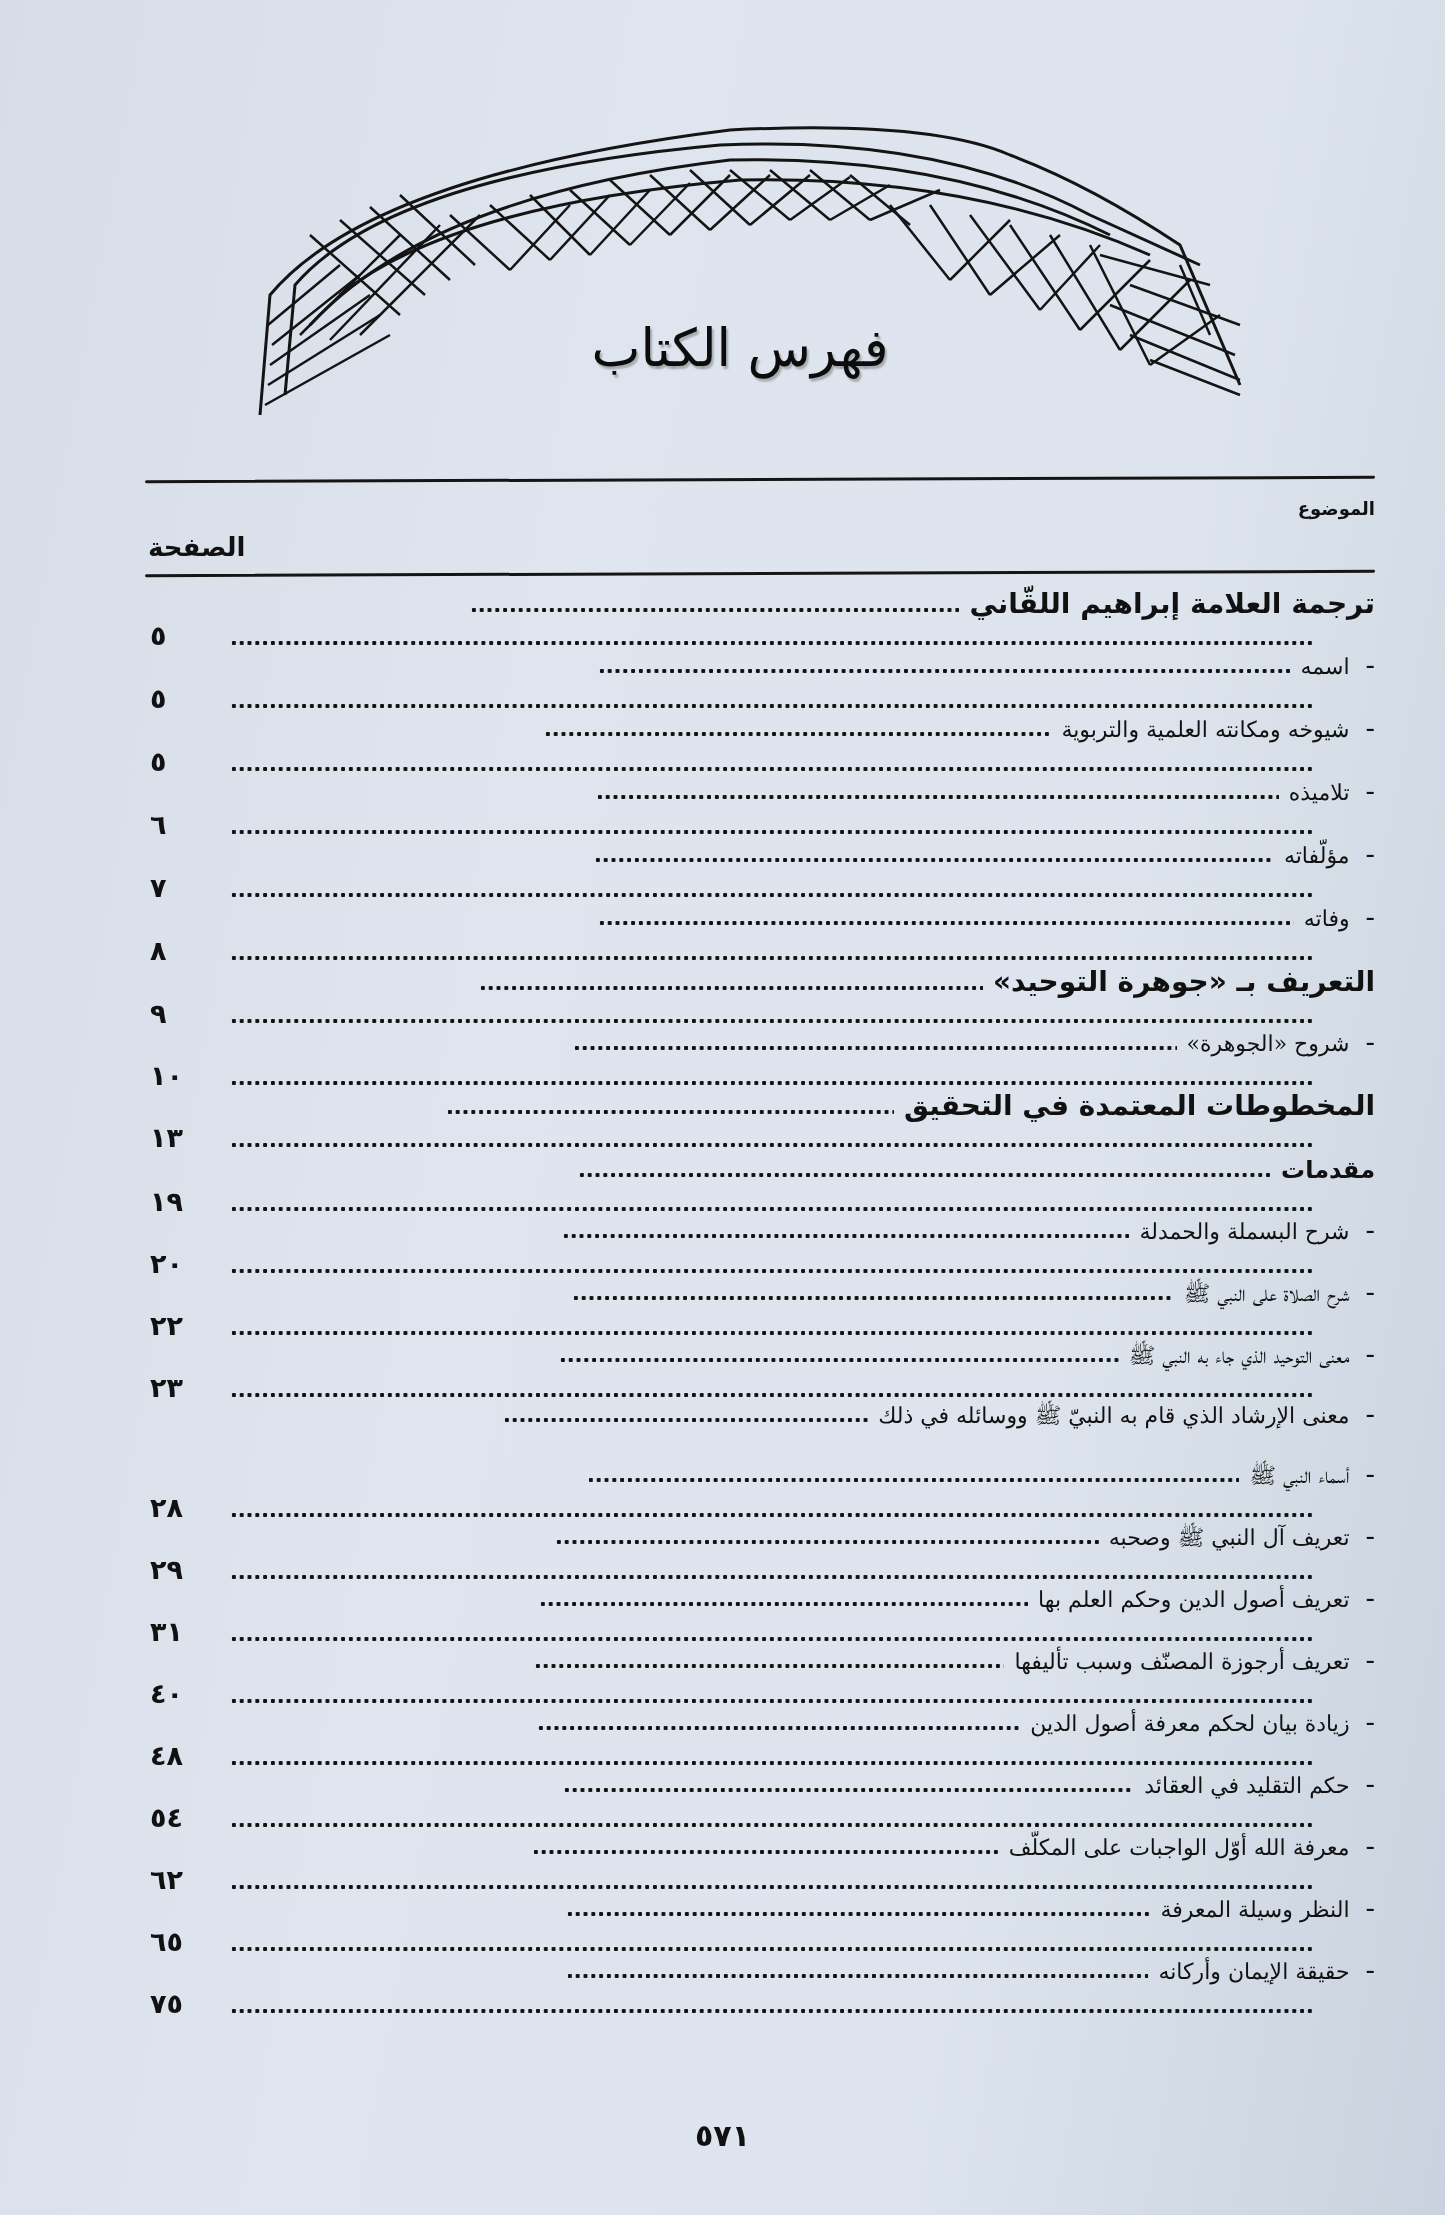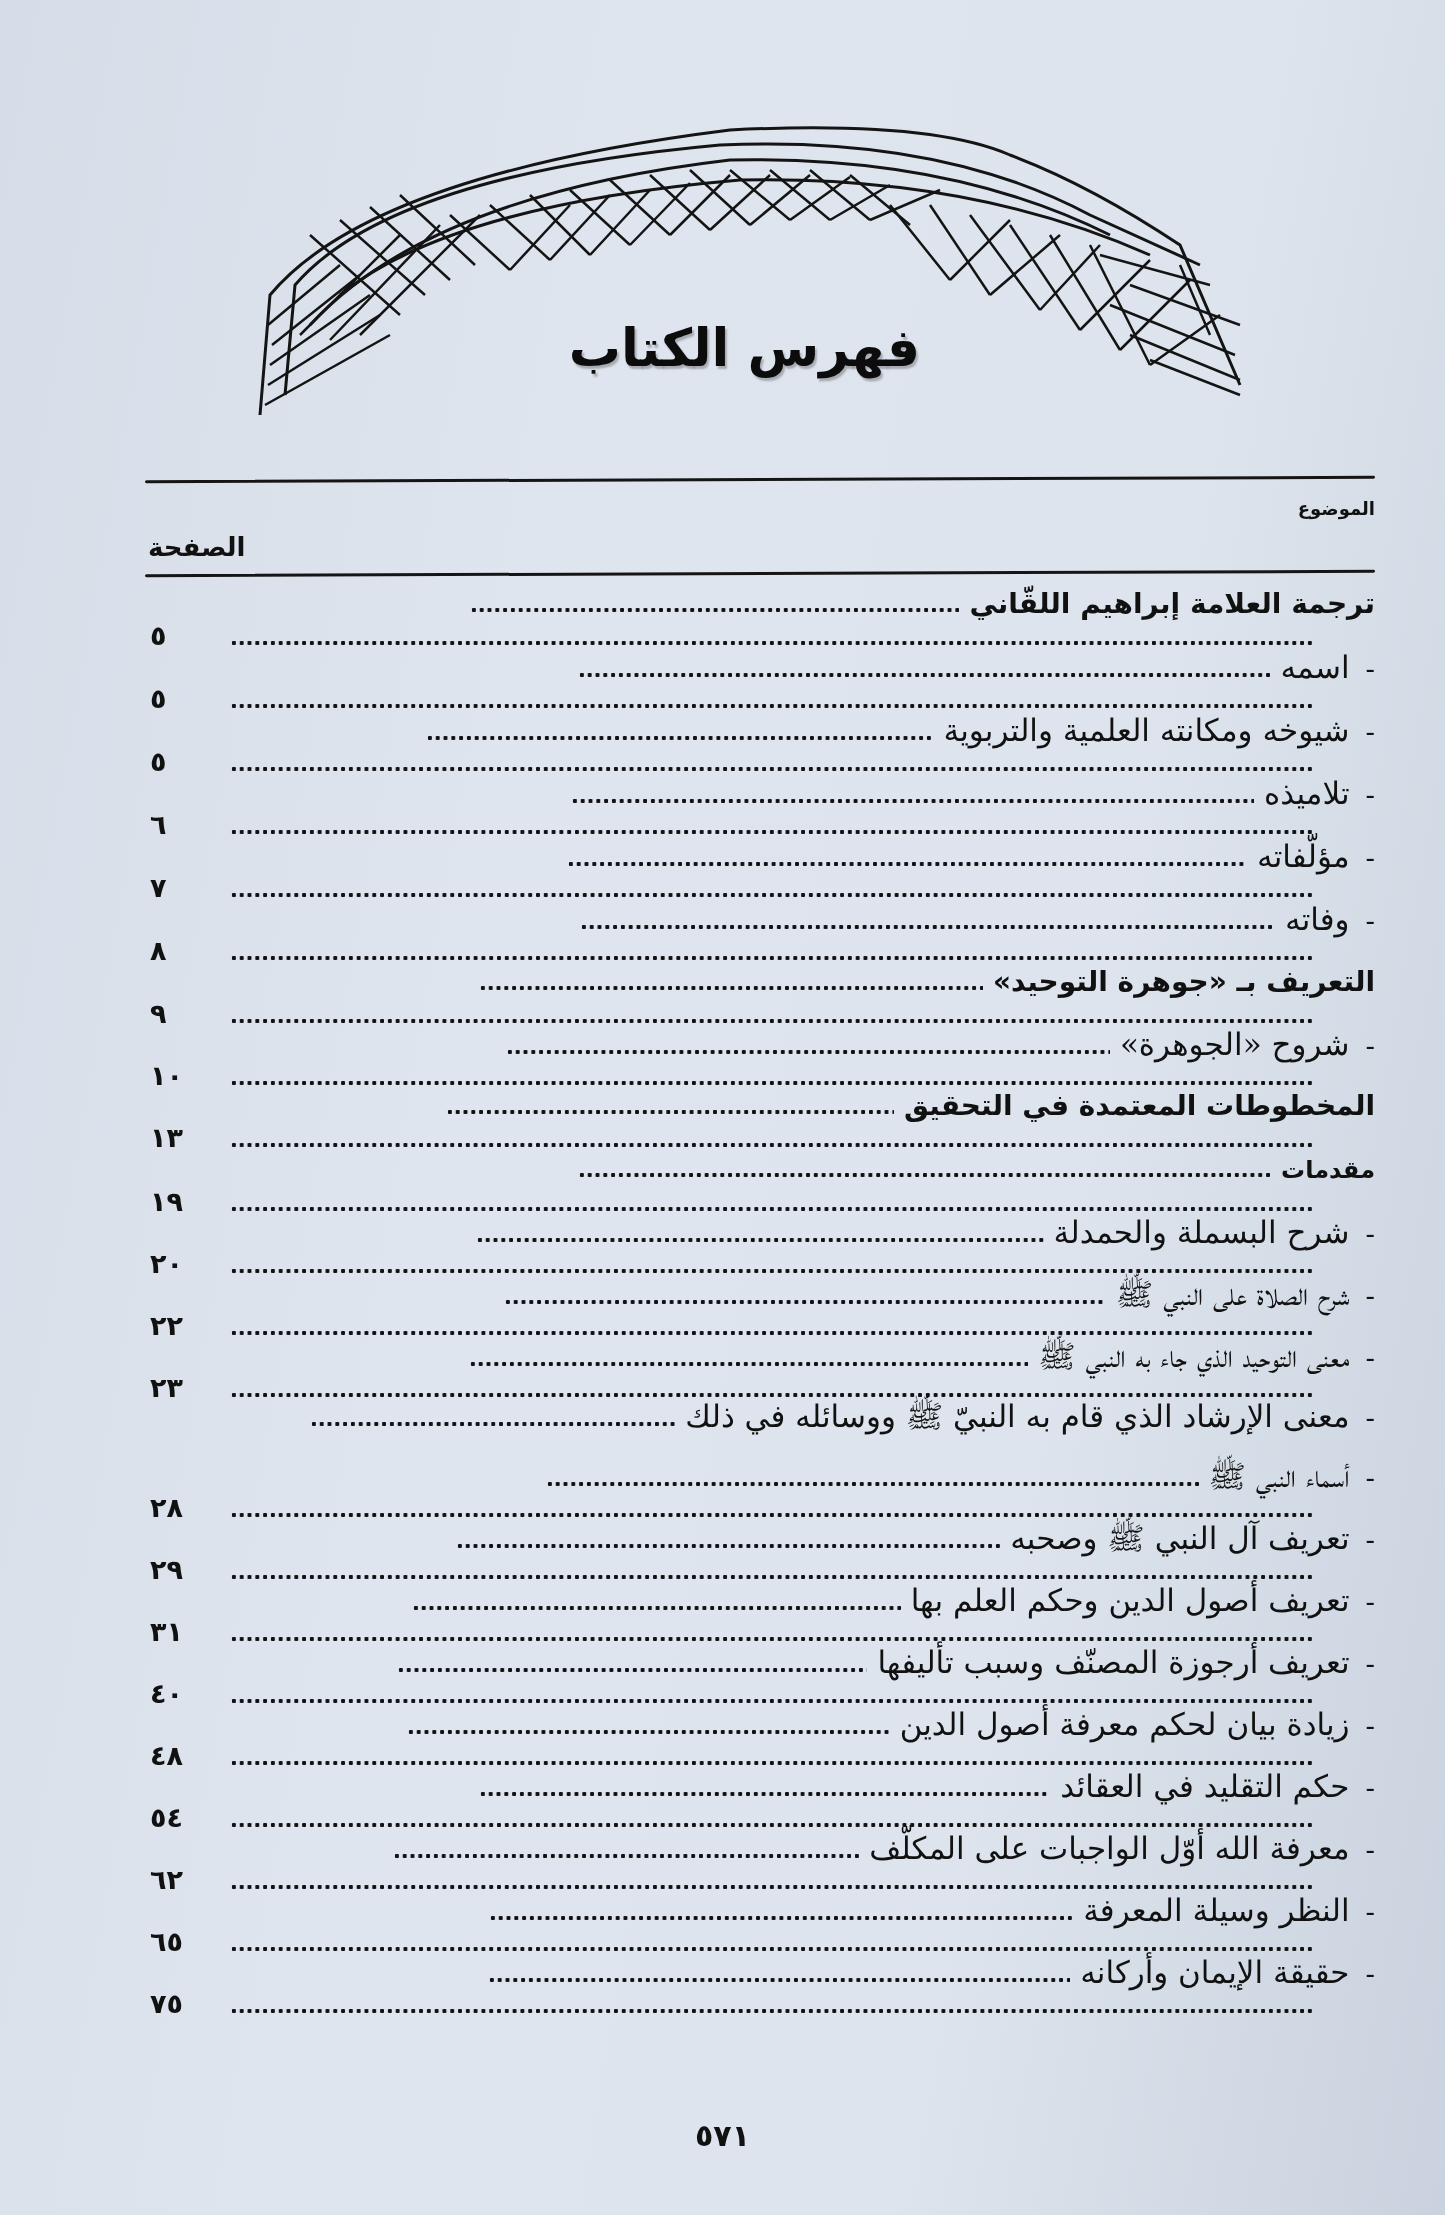--- a/index.html
+++ b/index.html
@@ -20,22 +20,22 @@
     
     .ghost {
       position: absolute; right: 40px; top: 120px; width: 700px;
       opacity: 0.07; font-size: 34px; line-height: 62px; text-align: right;
       pointer-events: none;
     }
     .ornament {
       position: absolute; left: 250px; top: 95px; width: 1030px; height: 330px;
     }
     .title {
-      position: absolute; left: 560px; top: 318px; width: 360px; 
-      font-family: "DejaVu Sans", sans-serif; font-weight: bold; font-size: 52px;
+      position: absolute; left: 560px; top: 318px; width: 360px; text-align: center;
+      font-family: "DejaVu Sans", sans-serif; font-weight: normal; font-size: 52px;
       color: #0c0c0c; letter-spacing: 1px;
       text-shadow: 2px 3px 2px rgba(0,0,0,0.25);
     }
     .rule {
       position: absolute; left: 145px; width: 1230px; height: 3px;
       background: #151515; border-radius: 2px;
     }
     .hdr-subject {
       position: absolute; right: 70px; top: 498px;
       font-family: "DejaVu Sans", sans-serif; font-weight: bold; font-size: 18px;
@@ -46,21 +46,21 @@
     }
     .toc {
       position: absolute; left: 150px; top: 590px; width: 1225px;
     }
     .entry { position: relative; height: 63px; }
     .entry .line1 {
       position: absolute; right: 0; top: -6px; white-space: nowrap;
       display: flex; align-items: baseline; gap: 10px;
     }
     .entry .label {
-      font-size: 31px; line-height: 40px;
+      font-size: 22px; line-height: 40px;
     }
     .entry.main .label {
       font-family: "DejaVu Sans", sans-serif; font-weight: bold; font-size: 28px;
     }
     .entry.sub .label { font-family: "DejaVu Serif", serif; }
     .entry .dash { font-size: 28px; margin-left: 6px; }
     .dots1 {
       display: inline-block; height: 6px; margin-bottom: 4px;
       background-image: radial-gradient(circle, #111 2px, transparent 2.4px);
       background-size: 7.8px 6px; background-repeat: repeat-x;

